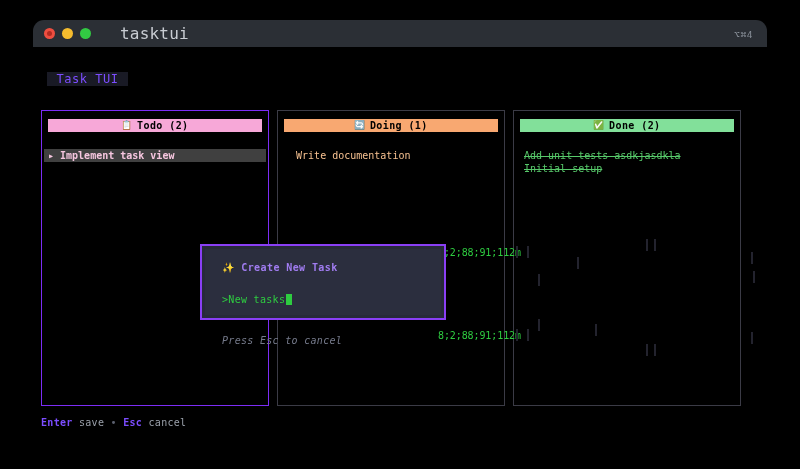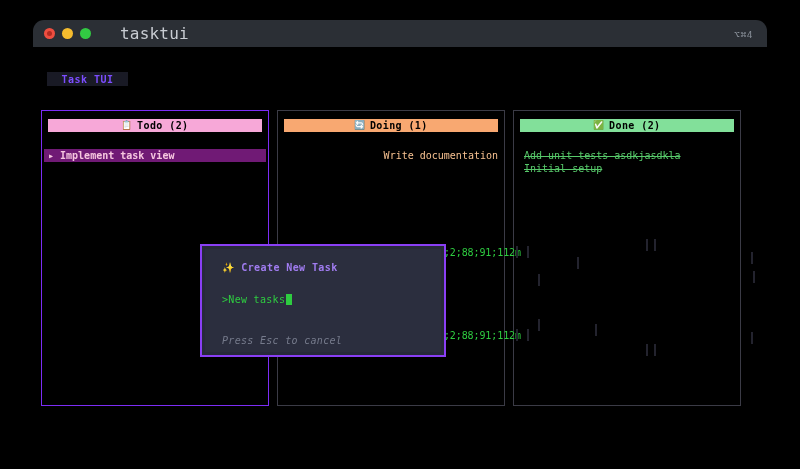--- a/index.html
+++ b/index.html
@@ -70,22 +70,22 @@
   
   #header-tab {
     position: absolute;
     left: 14px; top: 25px;
     width: 81px; height: 14px;
     background: #191a25;
     display: flex; align-items: center; justify-content: center;
   }
   #header-tab-label {
     color: #7c4dff;
-    font-size: 10px;
-    font-weight: bold;
+    font-size: 12px;
+    font-weight: normal;
     letter-spacing: .5px;
   }
   #header-subtitle {
     position: absolute;
     left: 96px; top: 43px;
     color: #8f7ad6;
     font-size: 10px;
     font-style: italic;
     letter-spacing: .3px;
   }
@@ -127,24 +127,24 @@
     margin-top: 17px;
     padding: 0 2px;
   }
   .task {
     font-size: 10px;
     line-height: 13px;
     padding: 0 4px;
     white-space: pre-wrap;
   }
   .task-todo     { color: #f6c6df; }
-  .task-doing    { color: #f8c291; text-align: right; }
+  .task-doing    { color: #f8c291; }
   .task-done     { color: #57c96a; text-decoration: line-through; text-decoration-thickness: 1px; }
   .task-selected {
-    background: #701a75;
+    background: #404040;
     color: #f6c6df;
     font-weight: bold;
   }
 
   
   .artifact {
     position: absolute;
     color: #2ecc40;
     font-size: 10px;
     letter-spacing: -.1px;
@@ -153,21 +153,21 @@
   .bar-artifact {
     position: absolute;
     background: #23232e;
     width: 2px;
   }
 
   
   #modal {
     position: absolute;
     left: 167px; top: 197px;
-    width: 246px; height: 113px;
+    width: 246px; height: 76px;
     background: #272a3a;
     border: 2px solid #8a3ff5;
     padding: 0;
     z-index: 30;
     text-decoration: underline;
   }
   #modal-inner {
     position: absolute;
     left: 3px; top: 3px; right: 3px; bottom: 3px;
     background: #2b2e3e;
@@ -299,15 +299,16 @@
         </div>
         <div id="modal-input-row">
           <span>&gt; </span>
             <span>New tasks</span>
             <span id="modal-caret"></span>
         </div>
         <div id="modal-hint">Press Esc to cancel</div>
       </div>
     </div>
 
+    <div id="footer"><span class="key">Enter</span><span class="act"> </span><span class="act">save</span><span class="sep"> </span><span class="sep">•</span><span class="sep"> </span><span class="key">Esc</span><span class="act"> </span><span class="act">cancel</span></div>
 
   </div>
 </div>
 
 </body></html>

